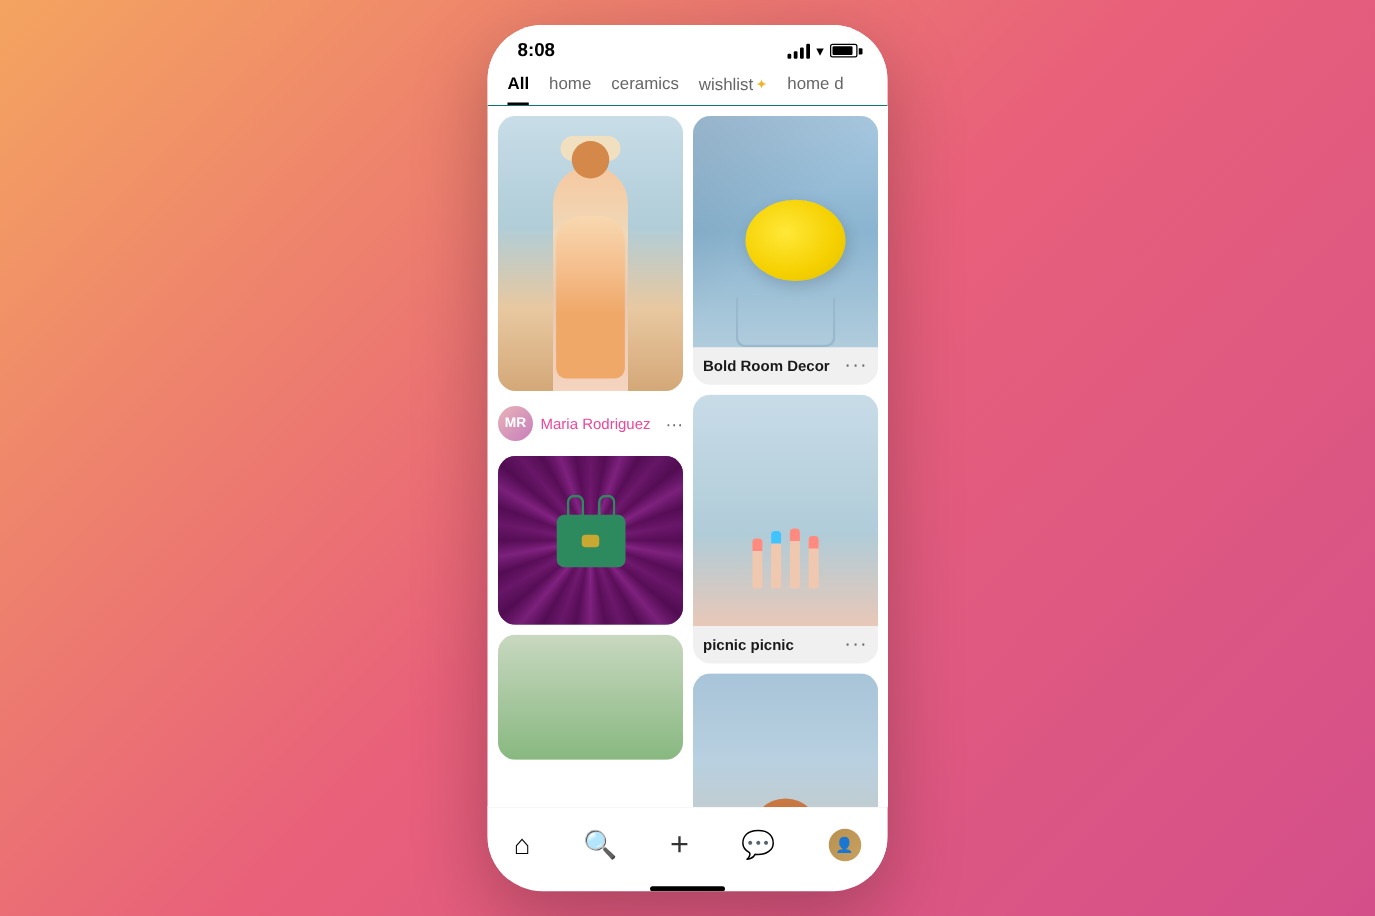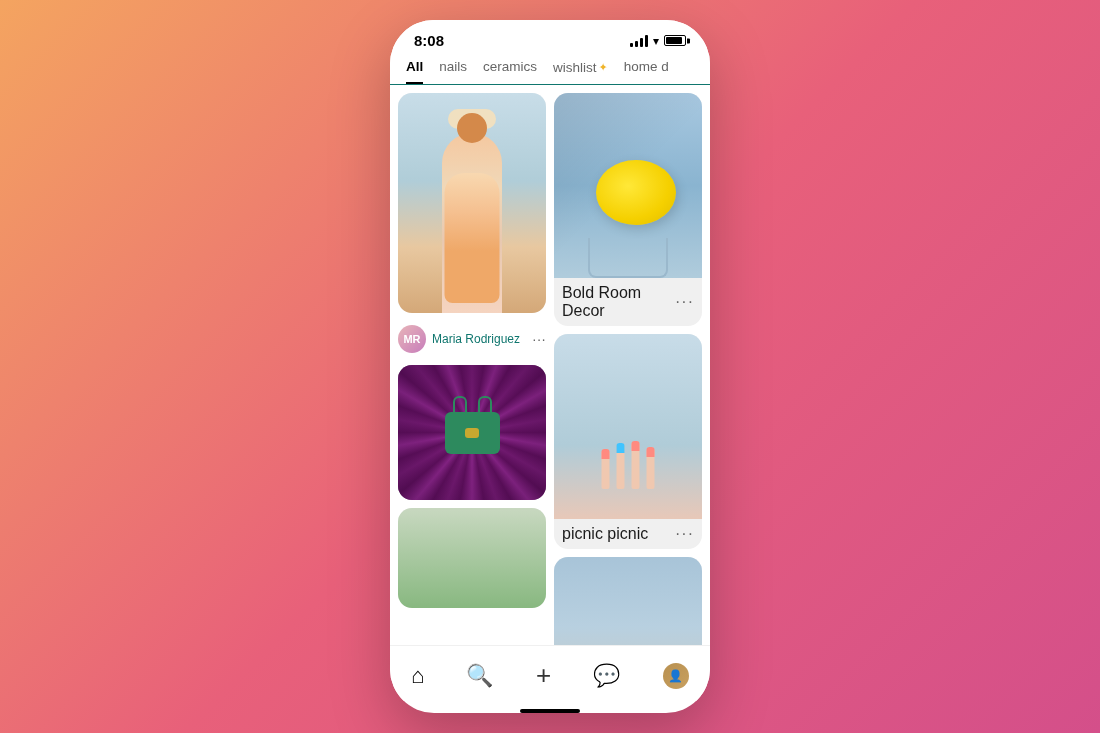--- a/index.html
+++ b/index.html
@@ -137,22 +137,22 @@
       background: #f0f0f0;
       position: relative;
     }
     .pin-label-row {
       display: flex;
       align-items: center;
       justify-content: space-between;
       padding: 6px 8px 6px;
     }
     .pin-label {
-      font-size: 16px;
-      font-weight: 400;
+      font-size: 12px;
+      font-weight: 700;
       color: #1a1a1a;
     }
     .more-dots {
       font-size: 16px;
       color: #666;
       cursor: pointer;
       letter-spacing: 1px;
     }
     .user-row {
       display: flex;
@@ -171,21 +171,21 @@
       display: flex;
       align-items: center;
       justify-content: center;
       font-size: 11px;
       color: #fff;
       font-weight: 600;
     }
     .user-name {
       font-size: 12px;
       font-weight: 500;
-      color: #0f766e;
+      color: #ec4899;
     }
     .user-dots {
       font-size: 14px;
       color: #666;
       margin-left: auto;
     }
 
     
     .img-fashion {
       height: 220px;
@@ -429,21 +429,21 @@
       </div>
       <span class="wifi-icon">▾</span>
       <div class="battery-icon">
         <div class="battery-fill"></div>
       </div>
     </div>
   </div>
 
   <div class="tabs-bar">
     <span class="tab active">All</span>
-    <span class="tab">nails</span>
+    <span class="tab">home</span>
     <span class="tab">ceramics</span>
     <span class="tab tab-wishlist">wishlist <span class="sparkle">✦</span></span>
     <span class="tab">home d</span>
   </div>
 
   <div class="content-area">
     <div class="masonry">
 
       <div class="column">
 

